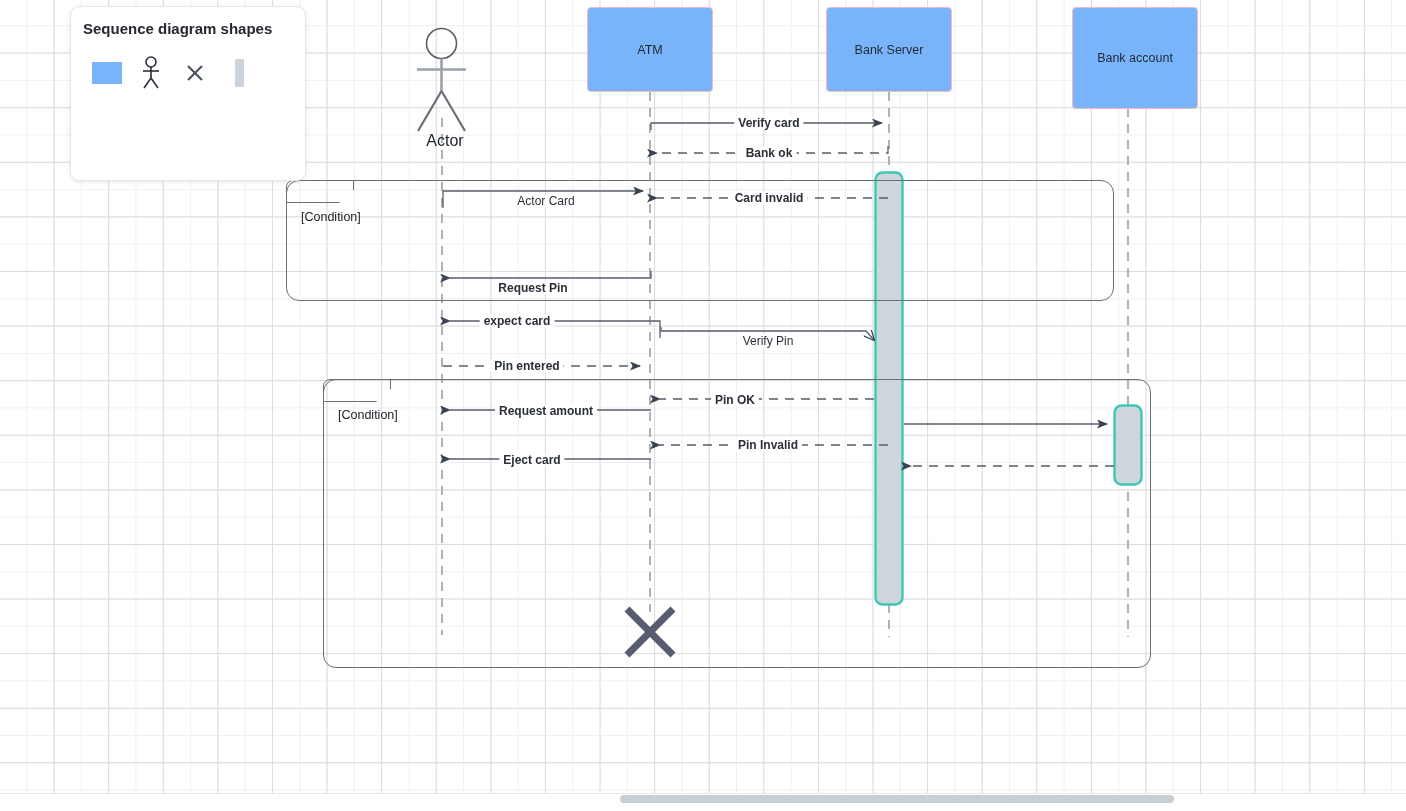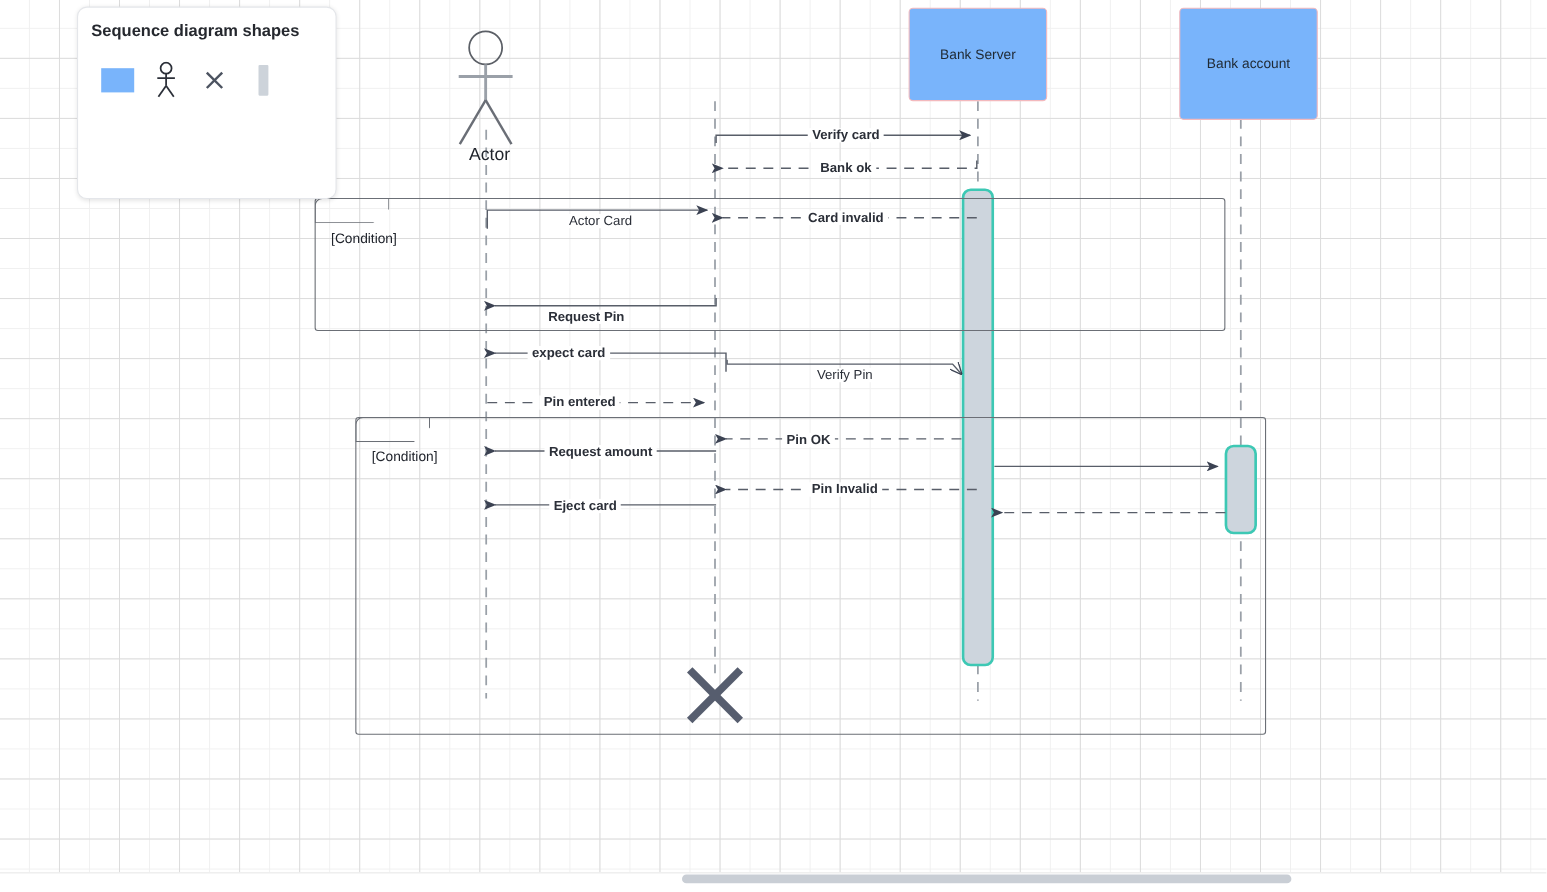--- a/index.html
+++ b/index.html
@@ -44,21 +44,21 @@
   #actor-group { position: absolute; left: 405px; top: 20px; width: 80px; height: 130px; }
   .actor-label {
     position: absolute; left: 0; top: 112px; width: 80px;
     text-align: center; font-size: 16px; color: #20242c;
   }
 
   
   .fragment {
     position: absolute;
     border: 1px solid #6b6f76;
-    border-radius: 3px;
+    border-radius: 13px;
     box-sizing: border-box;
     background: transparent;
   }
   .frag-tab {
     position: absolute; left: -1px; top: -1px;
     height: 23px; width: 68px;
     border: 1px solid #6b6f76;
     border-top-left-radius: 7px;
     box-sizing: border-box;
     background: transparent;
@@ -193,20 +193,23 @@
 
         <path d="M651,459 L450,459" marker-end="url(#ahFilledL)"></path>
       </g>
 
       <g stroke="#565d6e" stroke-width="7" stroke-linecap="butt">
         <line x1="627" y1="609" x2="673" y2="655"></line>
         <line x1="673" y1="609" x2="627" y2="655"></line>
       </g>
     </svg>
 
+    <div class="lifebox" style="left:587px; top:7px; width:126px; height:85px;">
+      <span>ATM</span>
+    </div>
     <div class="lifebox" style="left:826px; top:7px; width:126px; height:85px;">
       <span>Bank Server</span>
     </div>
     <div class="lifebox" style="left:1072px; top:7px; width:126px; height:102px;">
       <span>Bank account</span>
     </div>
 
     <div id="actor-group">
       <div class="actor-label">Actor</div>
     </div>

